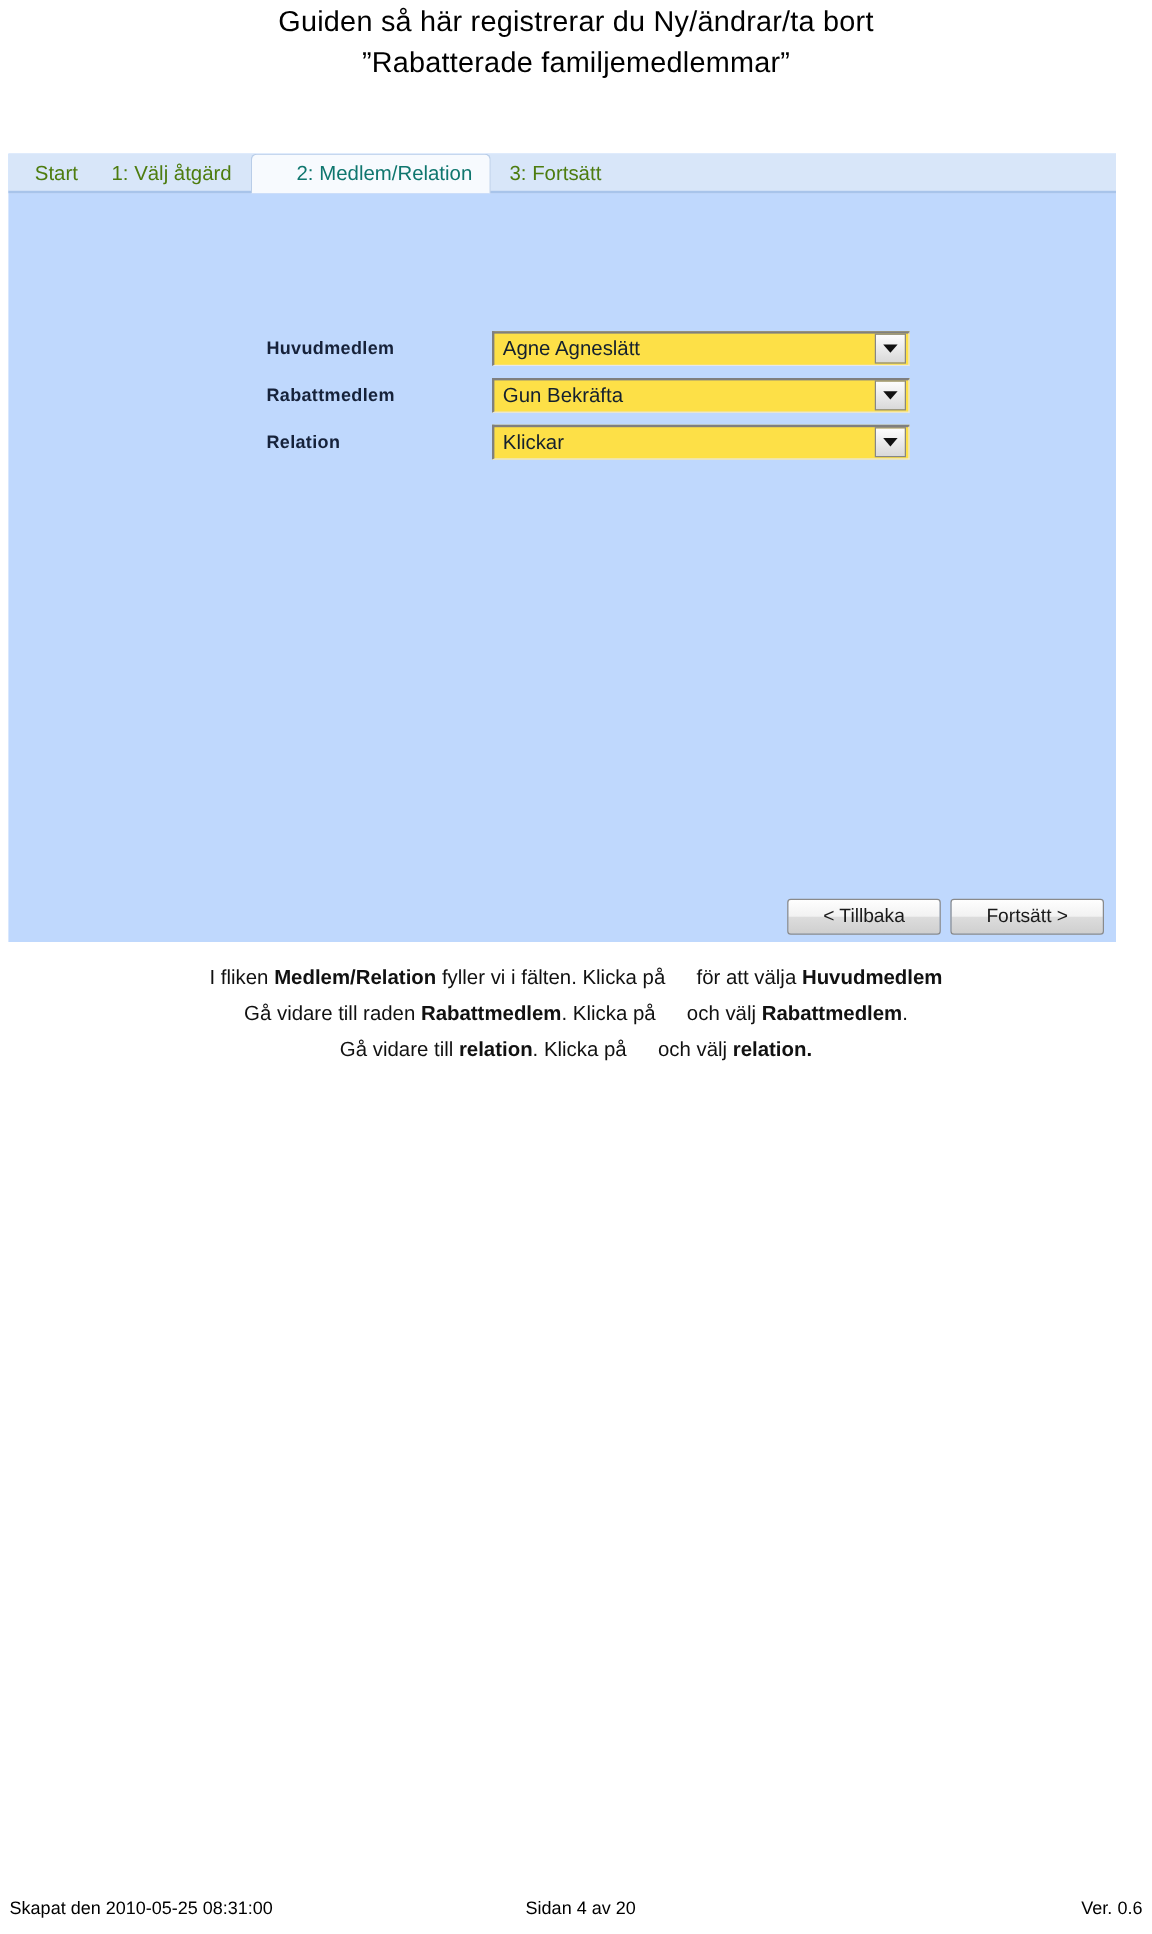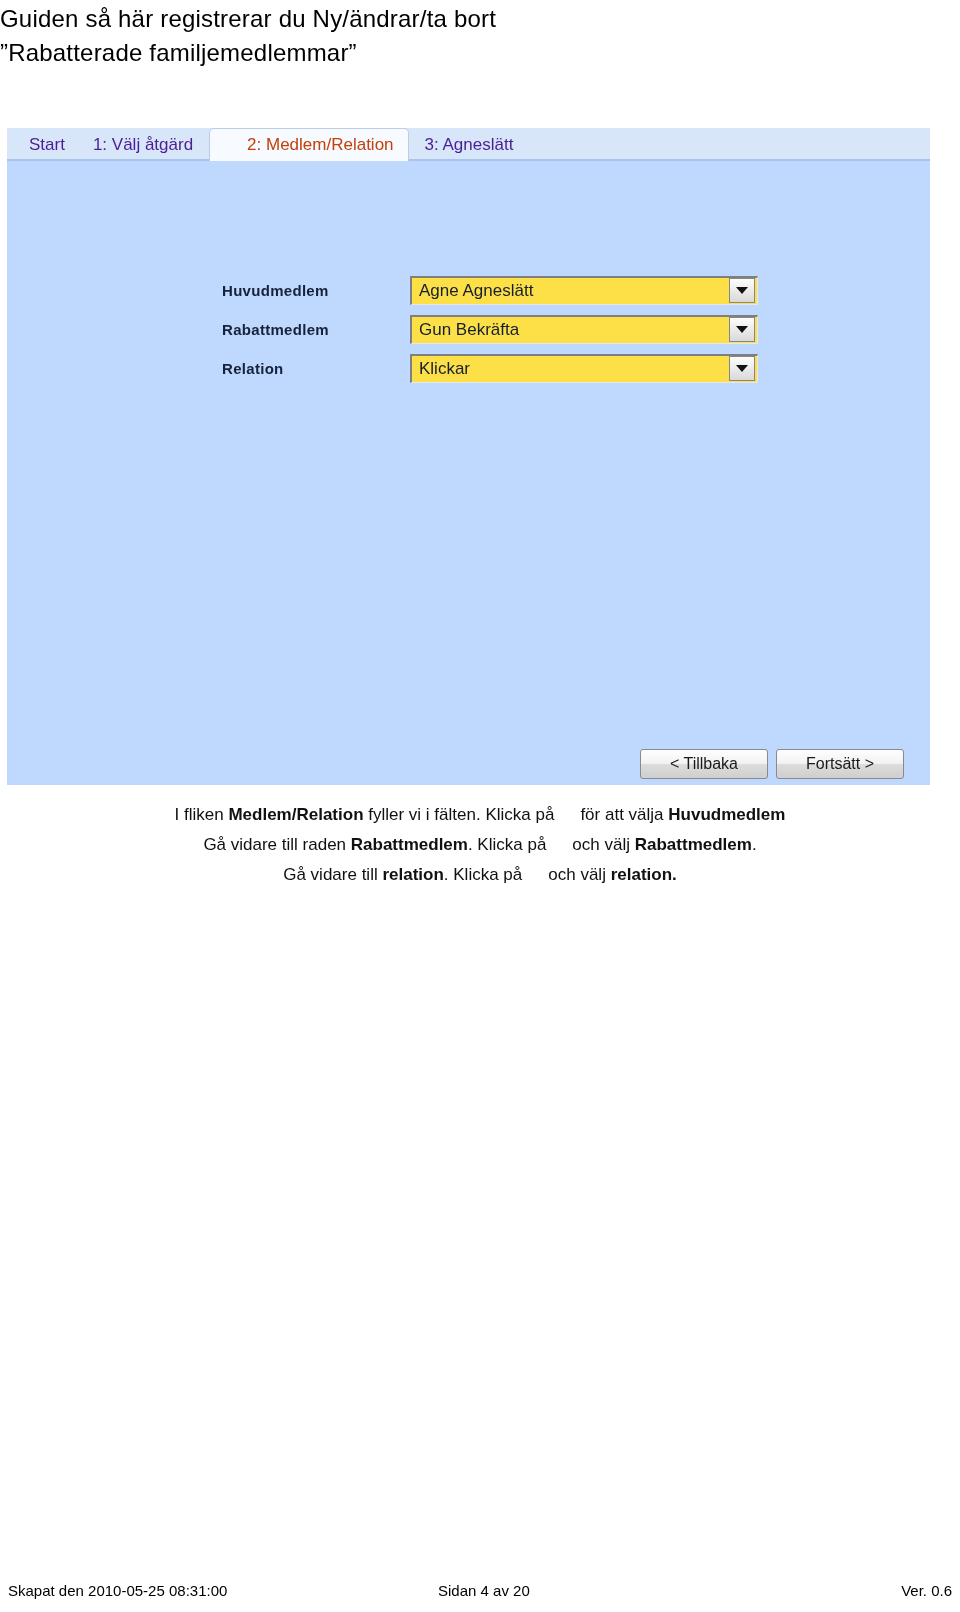--- a/index.html
+++ b/index.html
@@ -11,21 +11,21 @@
     height: 1612px;
     background: #ffffff;
     font-family: "Liberation Sans", sans-serif;
     color: #000000;
     position: relative;
     overflow: hidden;
   }
 
   
   .doc-heading {
-    text-align: left;
+    text-align: center;
     padding-top: 2px;
   }
   .doc-heading .line {
     font-size: 24px;
     line-height: 34px;
     letter-spacing: 0.2px;
     color: #000;
     white-space: nowrap;
   }
 
@@ -50,29 +50,29 @@
   .tabstrip-inner {
     position: absolute;
     left: 8px;
     top: 0;
     height: 33px;
     display: flex;
     align-items: center;
   }
   .tab {
     font-size: 17px;
-    color: #4c1d95;
+    color: #4d7c0f;
     padding: 0 14px;
     height: 30px;
     line-height: 30px;
     white-space: nowrap;
     box-sizing: border-box;
   }
   .tab.active {
-    color: #c2410c;
+    color: #0f766e;
     font-weight: 400;
     background: #f7fafe;
     border: 1px solid #b9cde8;
     border-bottom: none;
     border-radius: 5px 5px 0 0;
     height: 33px;
     line-height: 32px;
     margin: 0 2px;
     padding-left: 37px;
   }
@@ -142,21 +142,21 @@
     width: 0;
     height: 0;
     border-left: 6px solid transparent;
     border-right: 6px solid transparent;
     border-top: 7px solid #111111;
   }
 
   
   .wizard-buttons {
     position: absolute;
-    right: 26px;
+    right: 10px;
     top: 588px;
     display: flex;
     gap: 8px;
   }
   .wz-btn {
     min-width: 128px;
     height: 30px;
     padding: 0 12px;
     background: linear-gradient(#fefefe 0%, #f2f2f2 48%, #dcdcdc 52%, #cfcfcf 100%);
     border: 1px solid #8a8a8a;
@@ -210,21 +210,21 @@
   <div class="line">”Rabatterade familjemedlemmar”</div>
 </div>
 
 <div class="screenshot">
 
   <div class="tabstrip">
     <div class="tabstrip-inner">
       <div class="tab">Start</div>
       <div class="tab">1: Välj åtgärd</div>
       <div class="tab active">2: Medlem/Relation</div>
-      <div class="tab">3: Agneslätt</div>
+      <div class="tab">3: Fortsätt</div>
     </div>
   </div>
 
   <div class="form-area">
 
     <div class="form-row r0">
       <span class="field-label">Huvudmedlem</span>
       <div class="select-box">
         <span class="select-value">Agne Agneslätt</span>
         <span class="select-arrow">

